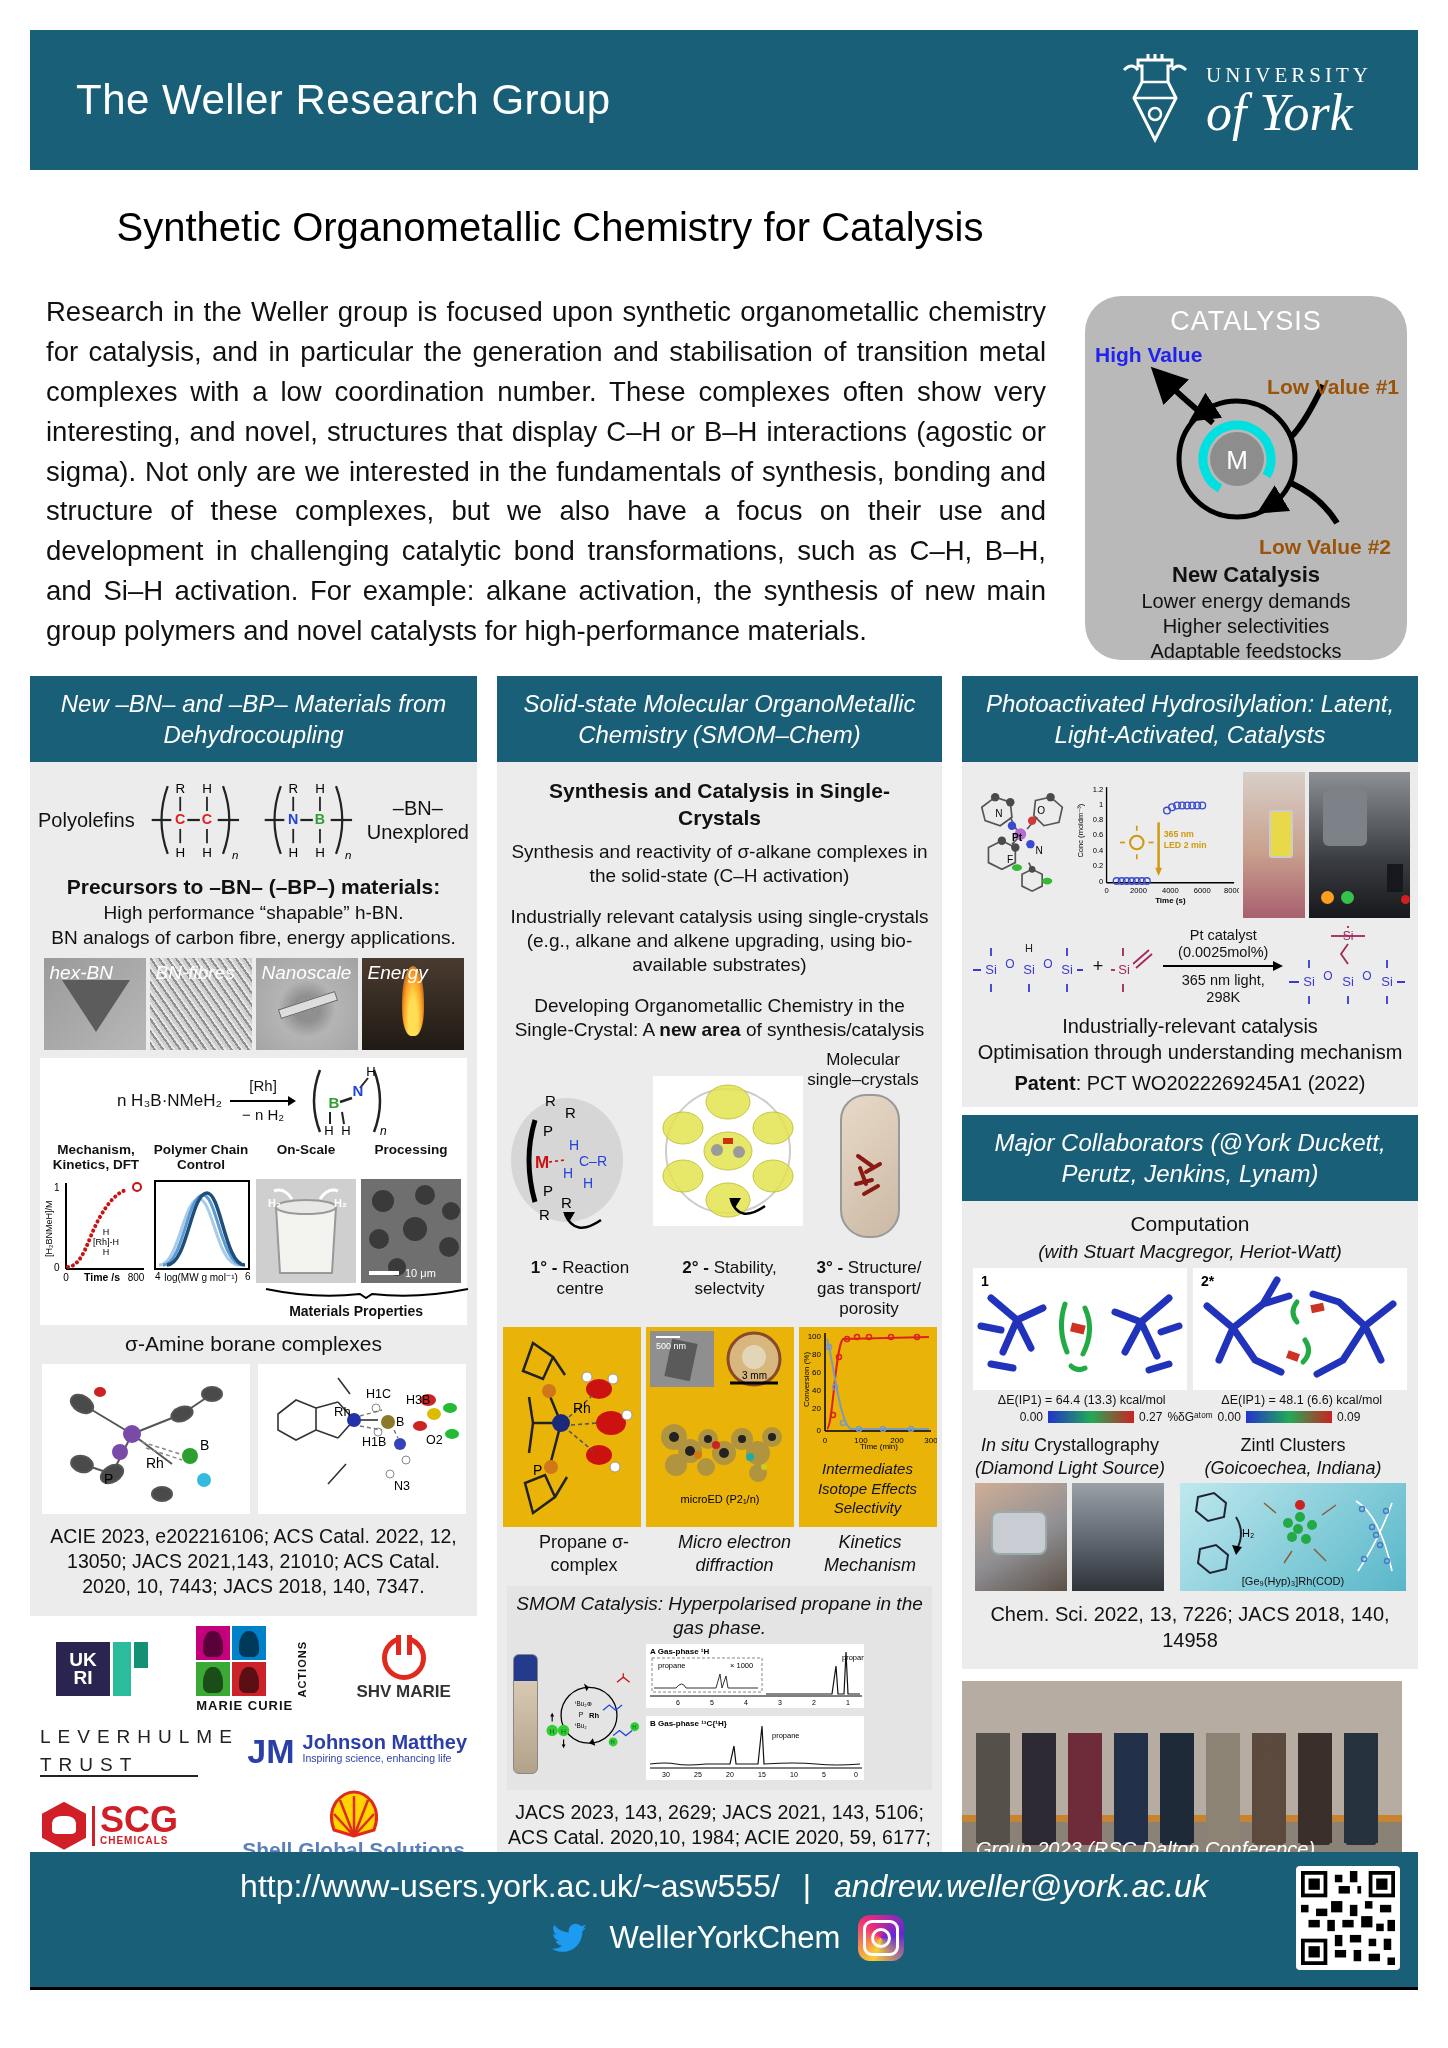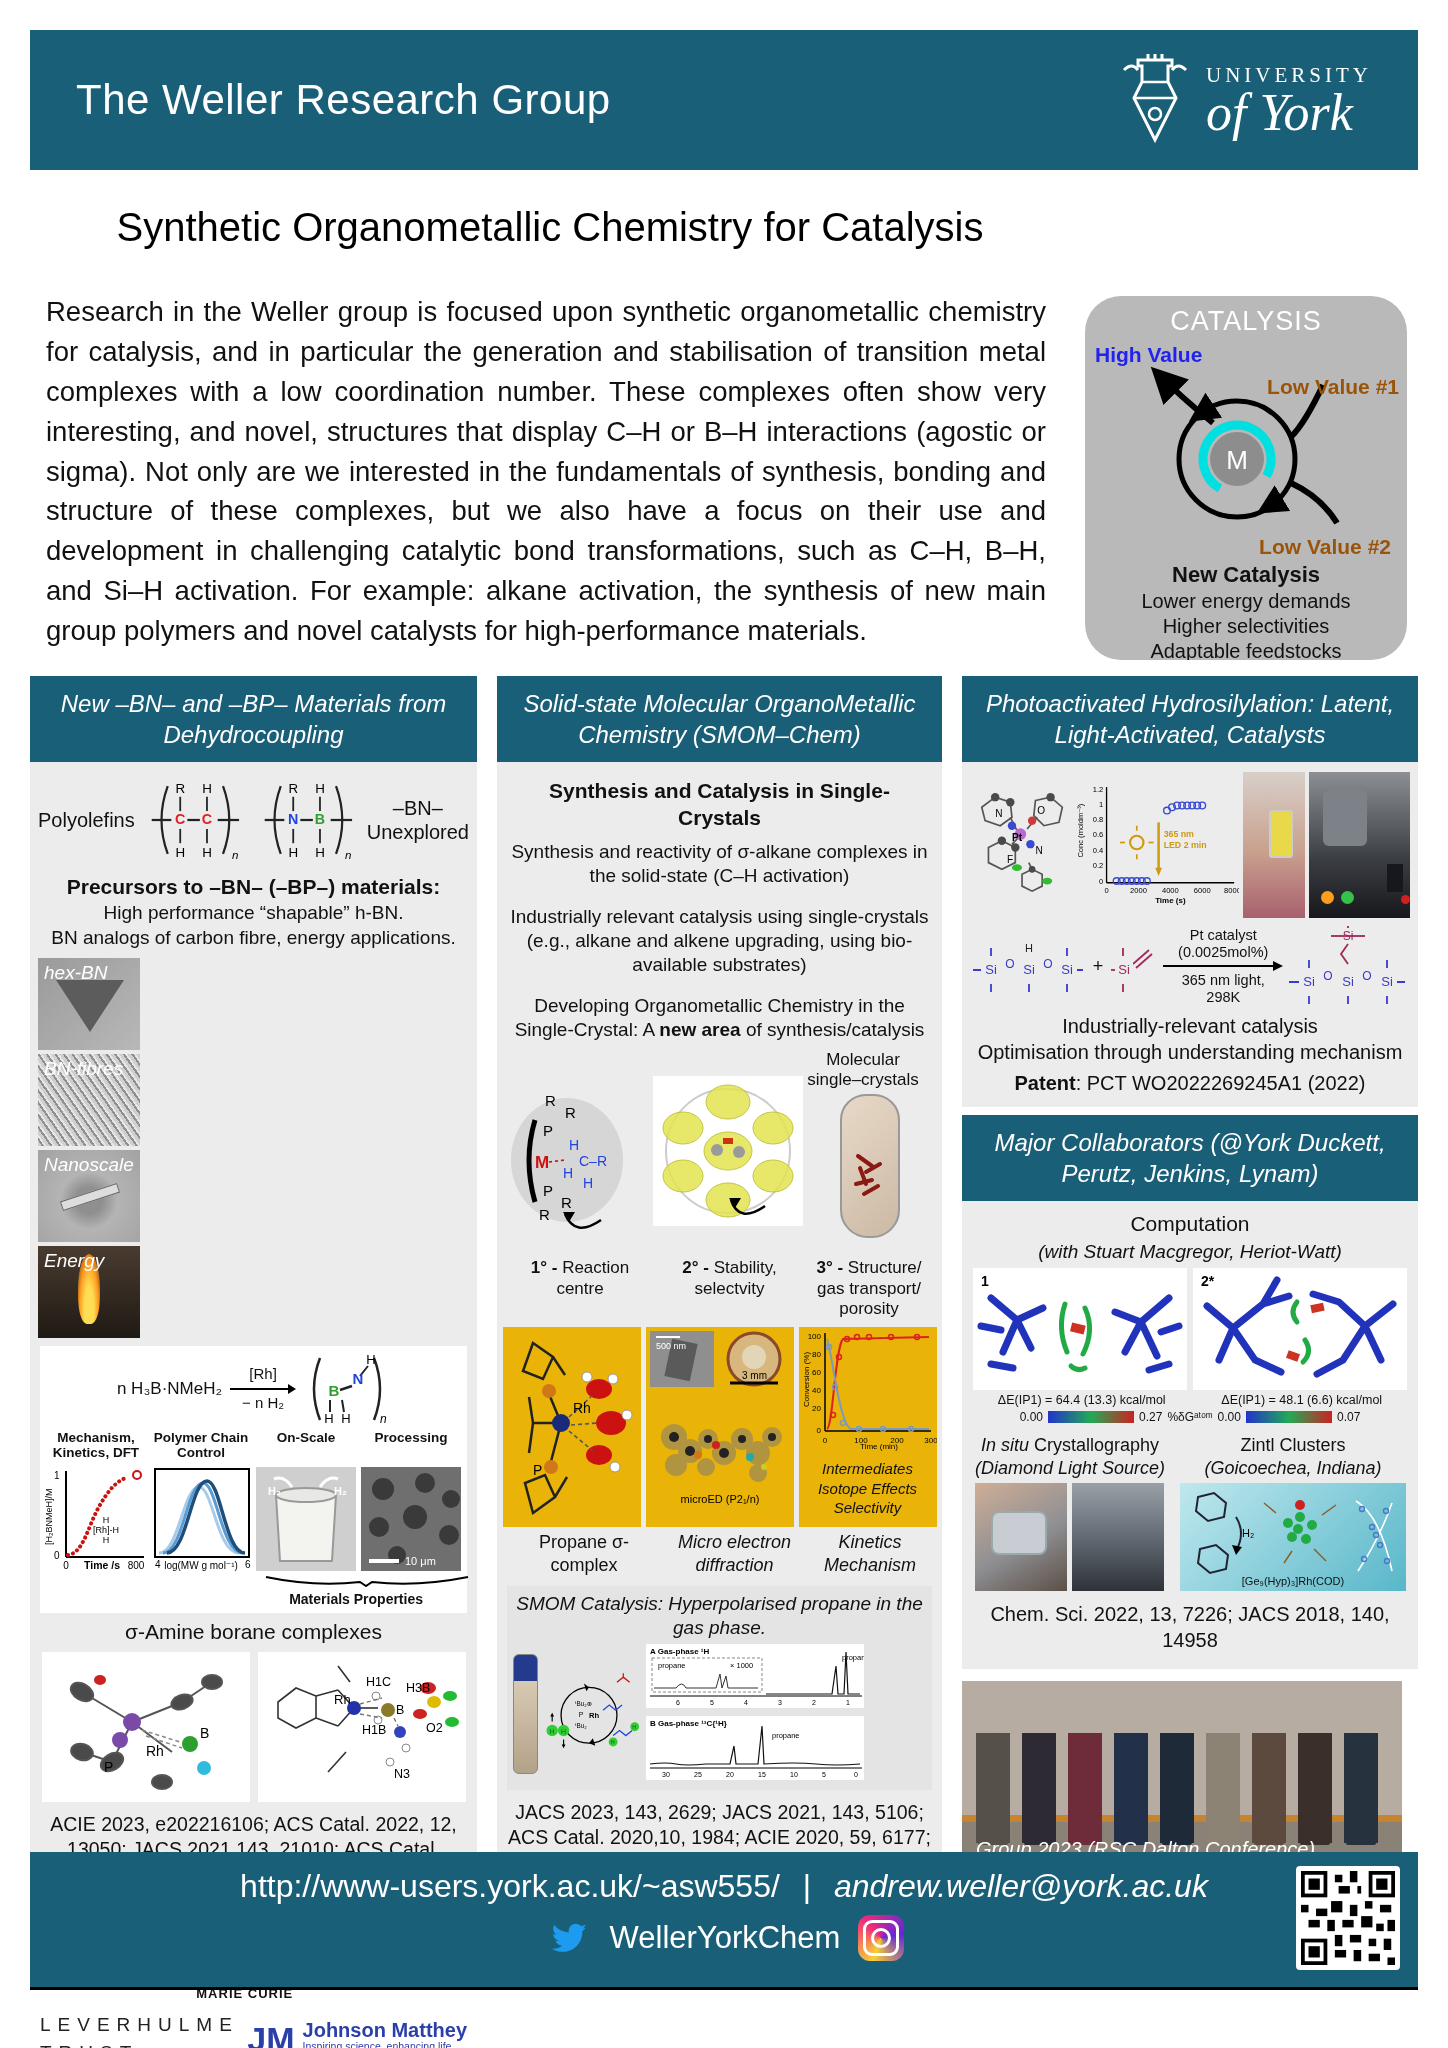--- a/index.html
+++ b/index.html
@@ -30,21 +30,21 @@
   .chead{color:#fff;font-style:italic;font-size:24px;text-align:center;padding:12px 8px;line-height:1.3;}
   .cbody{background:#ececec;padding:8px 8px 12px;box-sizing:border-box;}
   .ctext{font-size:19px;text-align:center;line-height:1.28;margin:8px 4px;}
   .b{font-weight:bold;}
   .i{font-style:italic;}
   .refs{font-size:19.5px;text-align:center;line-height:1.3;margin:10px 2px 4px;}
   
   .polyrow{display:flex;align-items:center;justify-content:center;gap:6px;margin-top:4px;}
   .polylab{font-size:20px;}
   .bnlab{font-size:20px;text-align:center;line-height:1.2;}
-  .tiles{display:flex;gap:4px;justify-content:center;margin:8px 0;flex-direction:column;}
+  .tiles{display:flex;gap:4px;justify-content:center;margin:8px 0;}
   .tile{position:relative;width:102px;height:92px;overflow:hidden;}
   .tile span{position:absolute;left:6px;top:4px;color:#fff;font-style:italic;font-size:19px;}
   .t1{background:linear-gradient(135deg,#9a9a9a,#b8b8b8);} 
   .t1:before{content:"";position:absolute;left:18px;top:22px;width:0;height:0;border-left:34px solid transparent;border-right:34px solid transparent;border-top:52px solid #5c5c5c;}
   .t2{background:repeating-linear-gradient(55deg,#cfcfcf 0 3px,#8f8f8f 3px 5px,#e6e6e6 5px 7px);}
   .t3{background:radial-gradient(circle at 50% 55%,#8f8f8f 0 18%,#b4b4b4 40%,#a2a2a2);}
   .t3:before{content:"";position:absolute;left:22px;top:42px;width:58px;height:8px;background:#ddd;border:1px solid #666;transform:rotate(-18deg);}
   .t4{background:linear-gradient(180deg,#4a3b30,#1f1a14);}
   .t4:before{content:"";position:absolute;left:40px;top:8px;width:22px;height:70px;background:radial-gradient(ellipse at 50% 80%,#ffdd55 0 30%,#ff9a1e 60%,rgba(255,120,0,.1));border-radius:50% 50% 40% 40%;}
   .wpanel{background:#fff;margin:6px 2px;padding:6px 4px;}
@@ -905,21 +905,21 @@
         <span>ΔE(IP1) = 64.4 (13.3) kcal/mol</span>
         <span>ΔE(IP1) = 48.1 (6.6) kcal/mol</span>
       </div>
       <div class="cbarrow">
         <span>0.00</span>
         <div class="cbar"></div>
         <span>0.27</span>
         <span>%δGᵃᵗᵒᵐ</span>
         <span>0.00</span>
         <div class="cbar"></div>
-        <span>0.07</span>
+        <span>0.09</span>
       </div>
       <div class="duo">
         <div class="duo-l">
           <div><span class="i">In situ</span><span> Crystallography</span></div>
           <div class="i">(Diamond Light Source)</div>
           <div class="dphotos">
             <div class="dp1"></div>
             <div class="dp2"></div>
           </div>
         </div>

